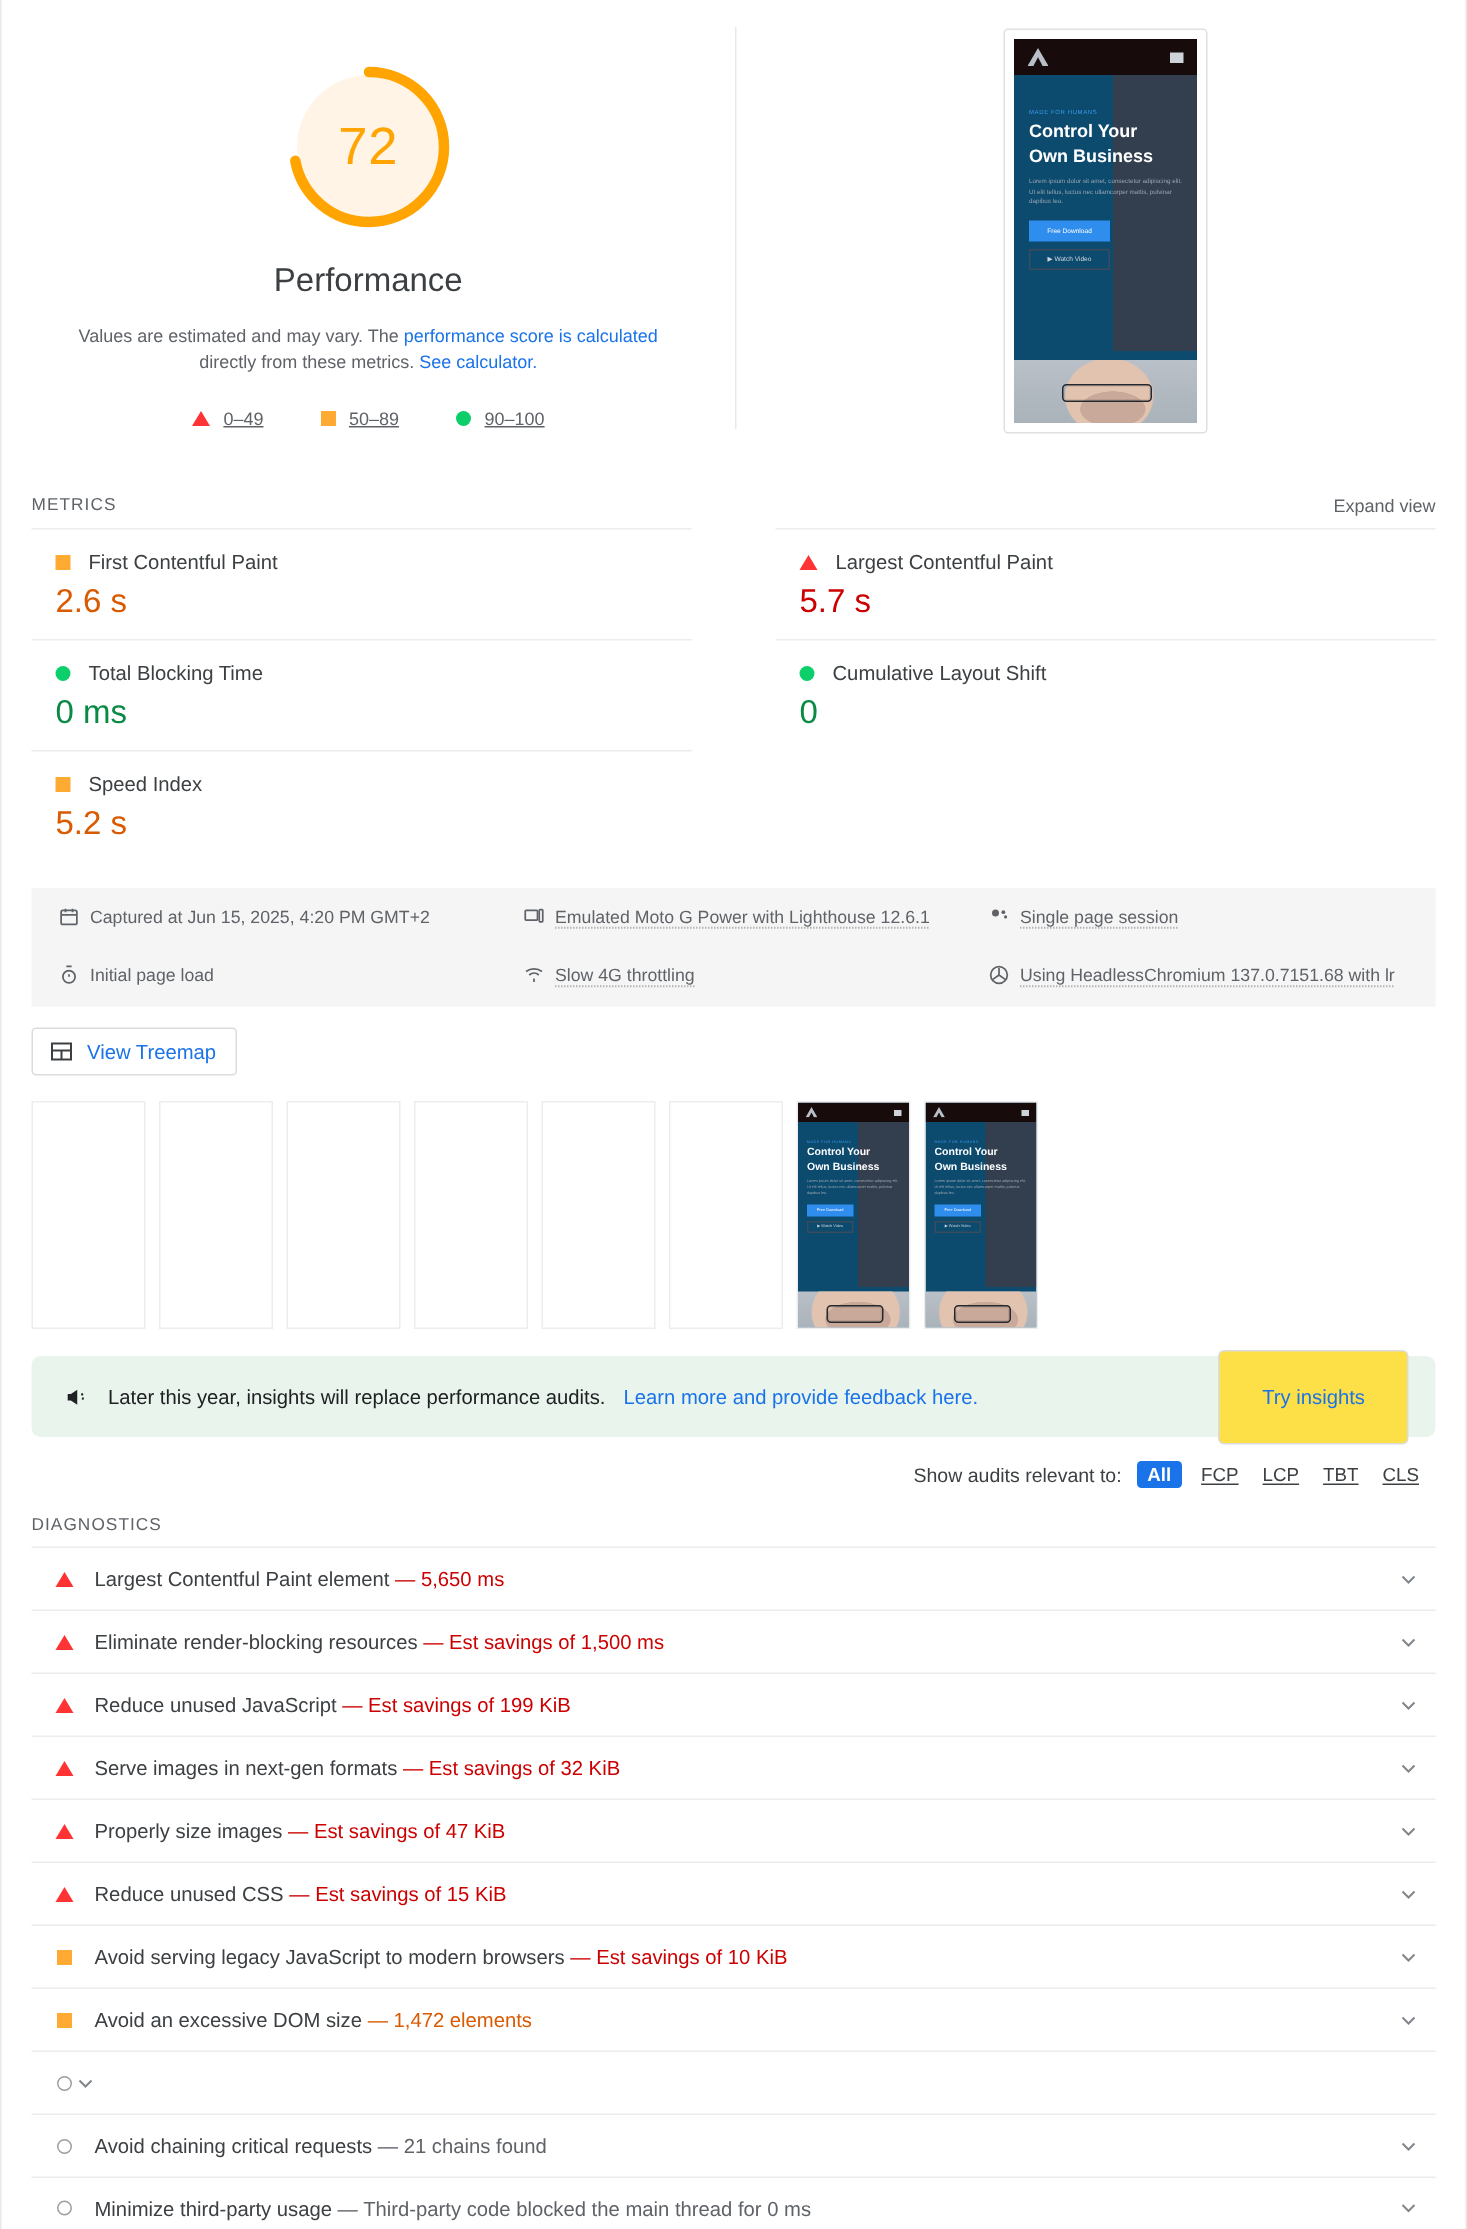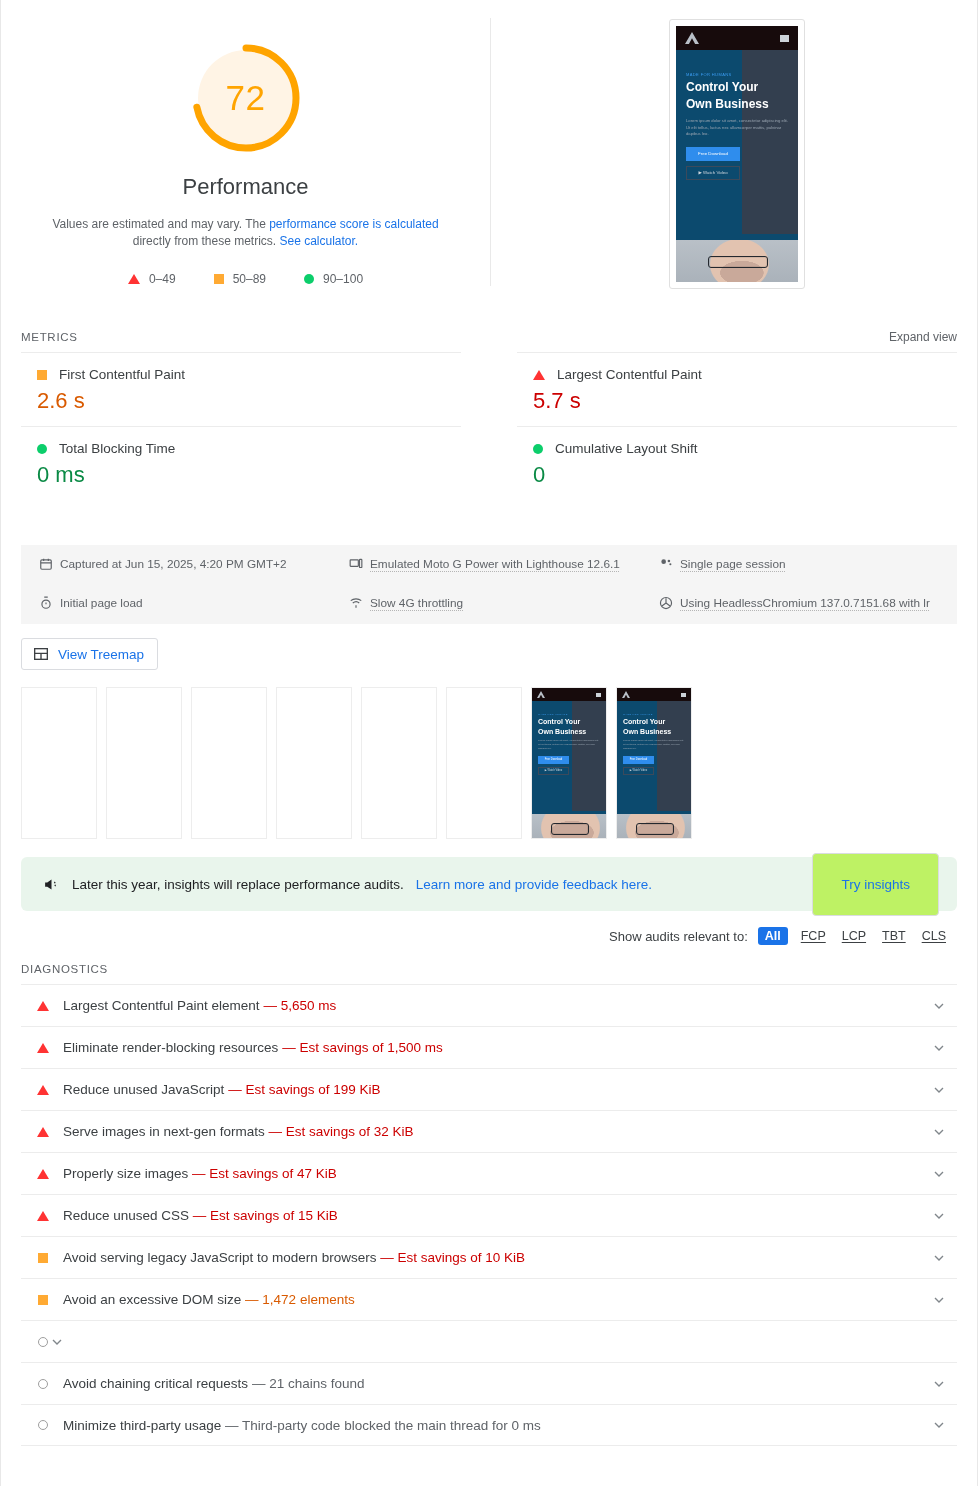--- a/index.html
+++ b/index.html
@@ -60,21 +60,21 @@
     font-size: 12px;
     line-height: 17px;
     color: #5f6368;
   }
   .gauge-disclaimer a { color:#1a73e8; text-decoration:none; }
   .legend {
     margin-top: 22px;
     display:flex; gap:38px; align-items:center;
     font-size: 12px; color:#5f6368;
   }
-  .legend-item { display:flex; align-items:center; gap:9px; }
+  .legend-item { display:flex; align-items:center; gap:9px;text-decoration:underline; }
 
   .tri {
     width:0; height:0;
     border-left: 6px solid transparent;
     border-right: 6px solid transparent;
     border-bottom: 10px solid #f33;
   }
   .sq { width:10px; height:10px; background:#fa3; }
   .dot { width:10px; height:10px; border-radius:50%; background:#0cce6b; }
   .circ-null { width:10px;height:10px;border-radius:50%;border:1.5px solid #9e9e9e; }
@@ -208,21 +208,21 @@
     border-radius:6px;
     height: 54px;
     display:flex; align-items:center; justify-content:space-between;
     padding: 0 18px 0 22px;
     font-size: 13.5px;
     color:#202124;
   }
   .insights-left { display:flex; align-items:center; gap:12px; }
   .insights a { color:#1a73e8; text-decoration:none; }
   .try-btn {
-    background:#bef264; border:1px solid #dadce0; border-radius:4px;
+    background:#fde047; border:1px solid #dadce0; border-radius:4px;
     color:#1a73e8; font-size:13.5px; padding: 23px 28px; cursor:pointer;
   }
 
   
   .filter-row {
     display:flex; align-items:center; justify-content:flex-end;
     gap: 10px;
     padding: 16px 28px 0 20px;
     font-size: 13px; color:#3c4043;
   }
@@ -342,20 +342,27 @@
     </div>
 
     <div class="metric col-r">
       <div class="metric-name">
         <span class="dot"></span>
         <span>Cumulative Layout Shift</span>
       </div>
       <div class="metric-val v-good">0</div>
     </div>
 
+    <div class="metric col-l">
+      <div class="metric-name">
+        <span class="sq"></span>
+        <span>Speed Index</span>
+      </div>
+      <div class="metric-val v-avg">5.2 s</div>
+    </div>
 
     <div class="metric col-r blank"></div>
   </div>
 
   <div class="env">
     <div class="env-item">
       <span class="ic">
           <svg viewBox="0 0 24 24" fill="none" stroke="currentColor" stroke-width="2">
             <rect x="3" y="5" width="18" height="16" rx="2"></rect>
             <path d="M3 10h18M8 3v4M16 3v4"></path>

